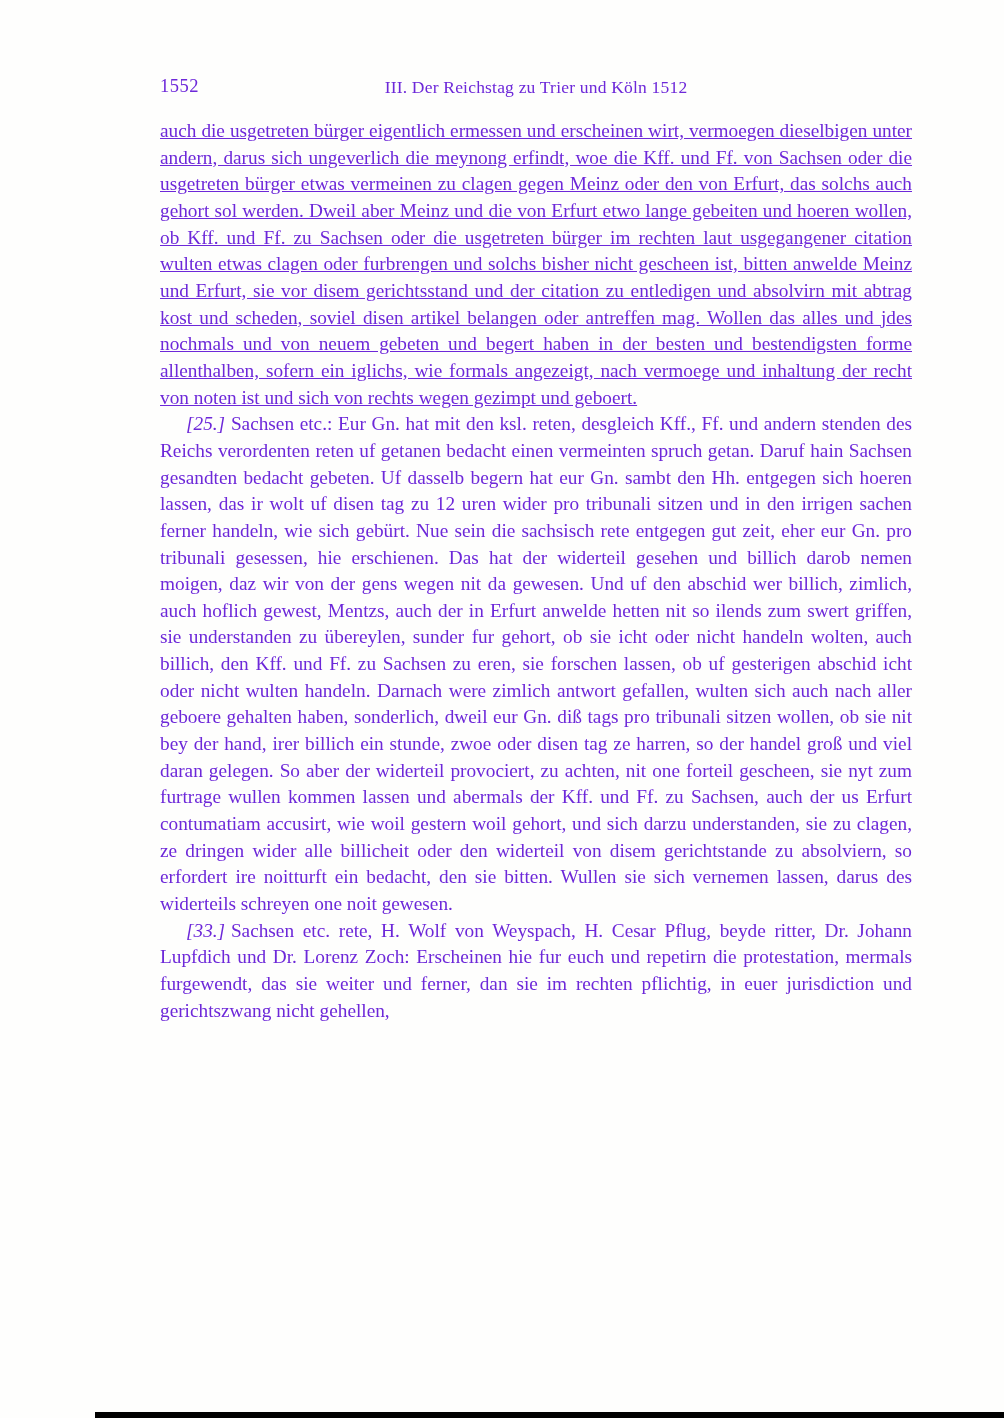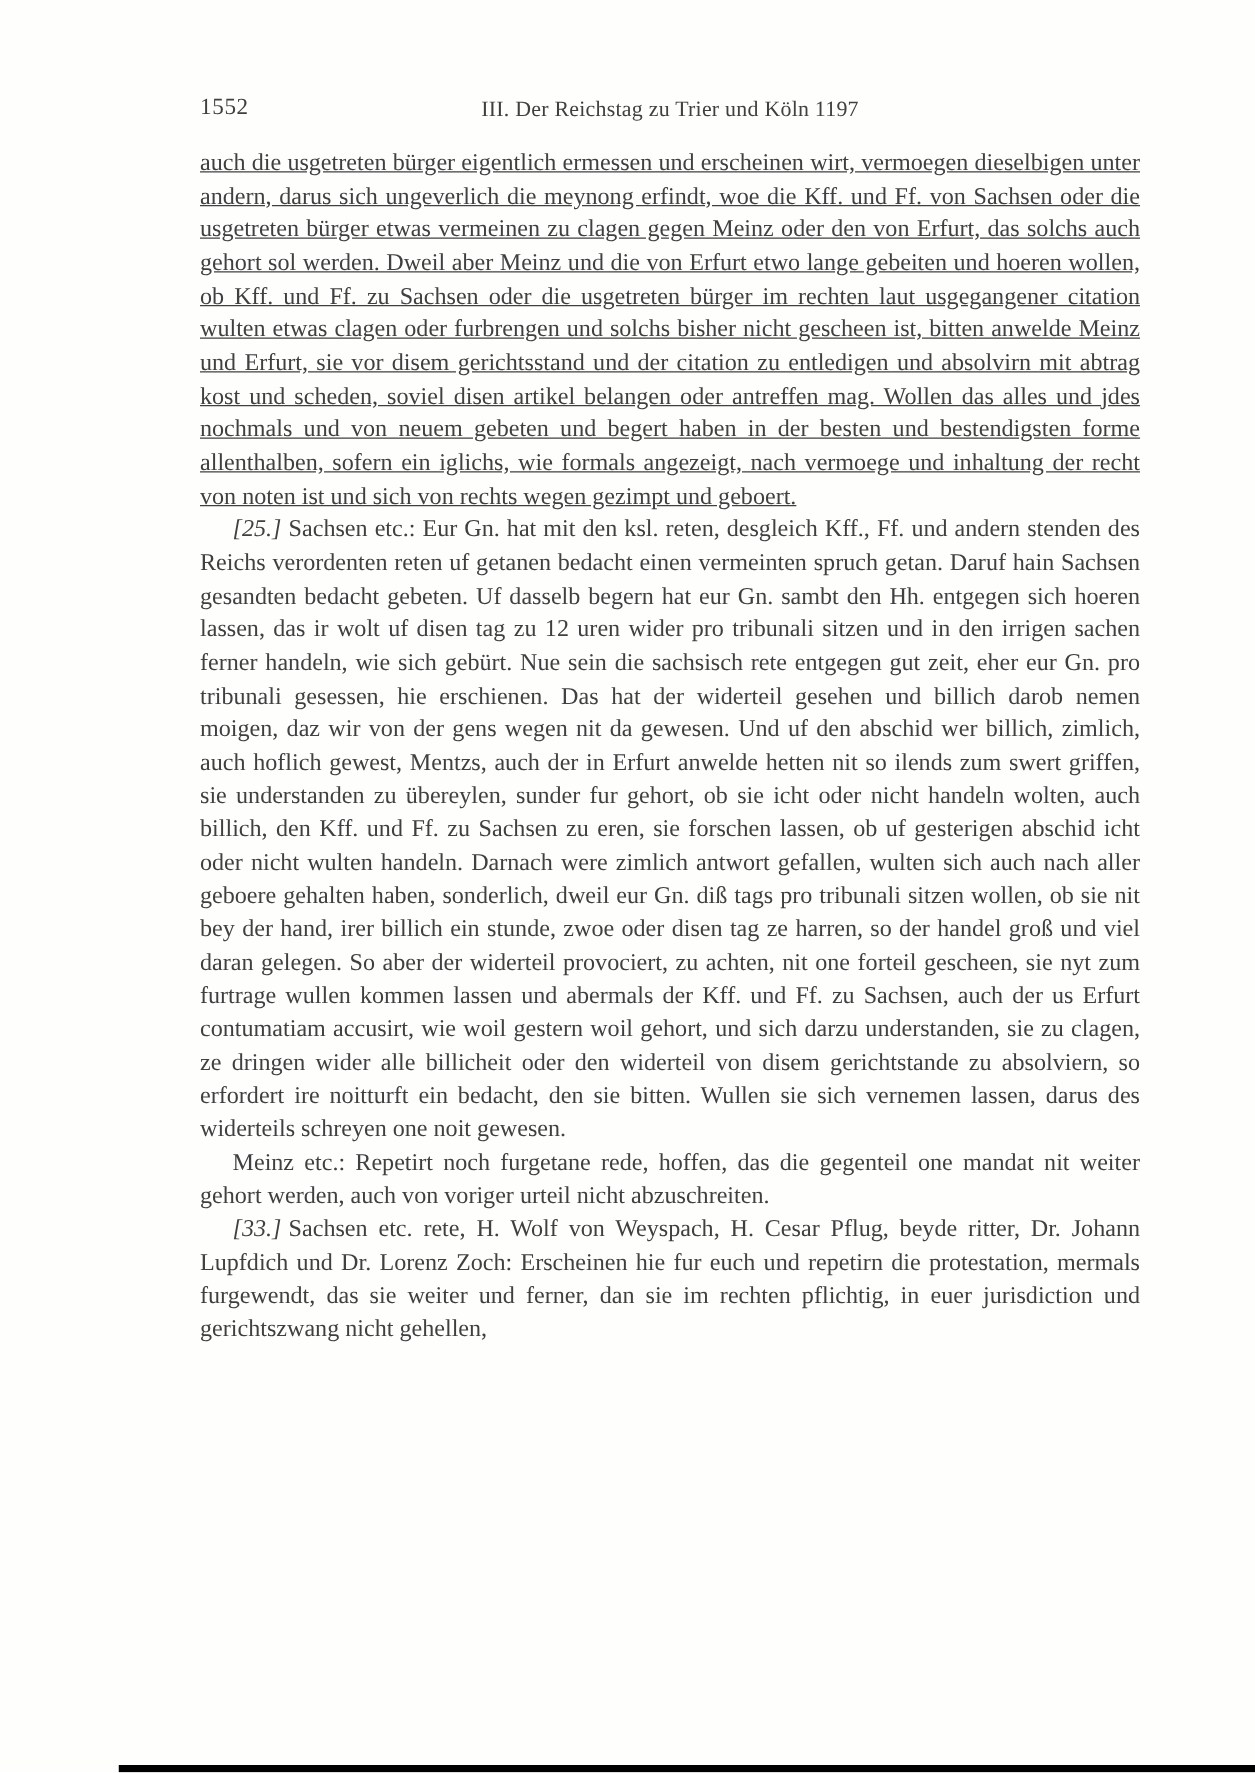--- a/index.html
+++ b/index.html
@@ -5,21 +5,21 @@
   * { margin: 0; padding: 0; box-sizing: border-box; }
   html, body { background: #ffffff; }
   .page {
     position: relative;
     width: 1004px;
     height: 1418px;
     background: #fefefdff;
     background-color: #fefefd;
     overflow: hidden;
     font-family: "Liberation Serif", serif;
-    color: #404040;
+    color: #6d28d9;
   }
   .running-head {
     position: absolute;
     top: 76px;
     left: 160px;
     width: 752px;
     height: 24px;
   }
   .page-number {
     position: absolute;
@@ -58,30 +58,29 @@
     background: #000000;
   }
 </style>
 </head>
 <body>
 
 <div class="page">
 
   <header class="running-head">
     <span class="page-number">1552</span>
-    <span class="header-title">III. Der Reichstag zu Trier und Köln 1197</span>
+    <span class="header-title">III. Der Reichstag zu Trier und Köln 1512</span>
   </header>
 
   <main class="text-block">
 
     <p class="para no-indent"><em class="prefix"></em><span>auch die usgetreten bürger eigentlich ermessen und erscheinen wirt, vermoegen dieselbigen unter andern, darus sich ungeverlich die meynong erfindt, woe die Kff. und Ff. von Sachsen oder die usgetreten bürger etwas vermeinen zu clagen gegen Meinz oder den von Erfurt, das solchs auch gehort sol werden. Dweil aber Meinz und die von Erfurt etwo lange gebeiten und hoeren wollen, ob Kff. und Ff. zu Sachsen oder die usgetreten bürger im rechten laut usgegangener citation wulten etwas clagen oder furbrengen und solchs bisher nicht gescheen ist, bitten anwelde Meinz und Erfurt, sie vor disem gerichtsstand und der citation zu entledigen und absolvirn mit abtrag kost und scheden, soviel disen artikel belangen oder antreffen mag. Wollen das alles und jdes nochmals und von neuem gebeten und begert haben in der besten und bestendigsten forme allenthalben, sofern ein iglichs, wie formals angezeigt, nach vermoege und inhaltung der recht von noten ist und sich von rechts wegen gezimpt und geboert.</span></p>
 
     <p class="para"><em class="prefix">[25.]</em><span>Sachsen etc.: Eur Gn. hat mit den ksl. reten, desgleich Kff., Ff. und andern stenden des Reichs verordenten reten uf getanen bedacht einen vermeinten spruch getan. Daruf hain Sachsen gesandten bedacht gebeten. Uf dasselb begern hat eur Gn. sambt den Hh. entgegen sich hoeren lassen, das ir wolt uf disen tag zu 12 uren wider pro tribunali sitzen und in den irrigen sachen ferner handeln, wie sich gebürt. Nue sein die sachsisch rete entgegen gut zeit, eher eur Gn. pro tribunali gesessen, hie erschienen. Das hat der widerteil gesehen und billich darob nemen moigen, daz wir von der gens wegen nit da gewesen. Und uf den abschid wer billich, zimlich, auch hoflich gewest, Mentzs, auch der in Erfurt anwelde hetten nit so ilends zum swert griffen, sie understanden zu übereylen, sunder fur gehort, ob sie icht oder nicht handeln wolten, auch billich, den Kff. und Ff. zu Sachsen zu eren, sie forschen lassen, ob uf gesterigen abschid icht oder nicht wulten handeln. Darnach were zimlich antwort gefallen, wulten sich auch nach aller geboere gehalten haben, sonderlich, dweil eur Gn. diß tags pro tribunali sitzen wollen, ob sie nit bey der hand, irer billich ein stunde, zwoe oder disen tag ze harren, so der handel groß und viel daran gelegen. So aber der widerteil provociert, zu achten, nit one forteil gescheen, sie nyt zum furtrage wullen kommen lassen und abermals der Kff. und Ff. zu Sachsen, auch der us Erfurt contumatiam accusirt, wie woil gestern woil gehort, und sich darzu understanden, sie zu clagen, ze dringen wider alle billicheit oder den widerteil von disem gerichtstande zu absolviern, so erfordert ire noitturft ein bedacht, den sie bitten. Wullen sie sich vernemen lassen, darus des widerteils schreyen one noit gewesen.</span></p>
 
-    <p class="para"><em class="prefix"></em><span>Meinz etc.: Repetirt noch furgetane rede, hoffen, das die gegenteil one mandat nit weiter gehort werden, auch von voriger urteil nicht abzuschreiten.</span></p>
 
     <p class="para"><em class="prefix">[33.]</em><span>Sachsen etc. rete, H. Wolf von Weyspach, H. Cesar Pflug, beyde ritter, Dr. Johann Lupfdich und Dr. Lorenz Zoch: Erscheinen hie fur euch und repetirn die protestation, mermals furgewendt, das sie weiter und ferner, dan sie im rechten pflichtig, in euer jurisdiction und gerichtszwang nicht gehellen,</span></p>
 
   </main>
 
   <div class="scan-edge"></div>
 
 </div>
 
 </body></html>

